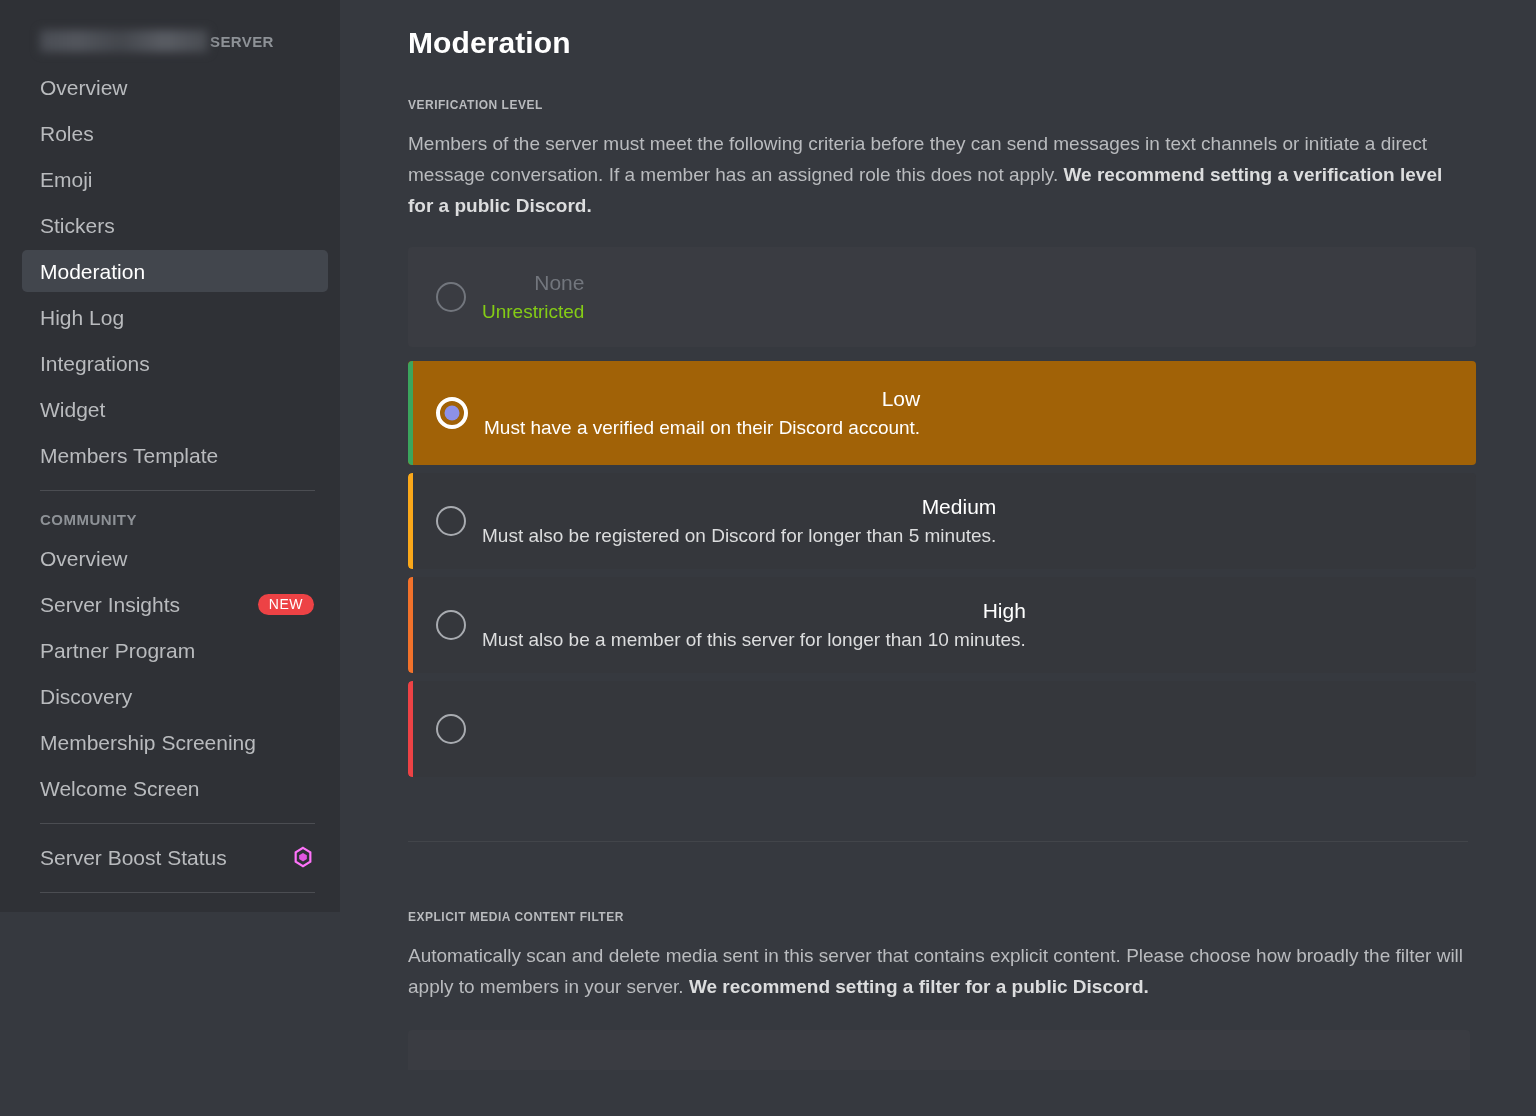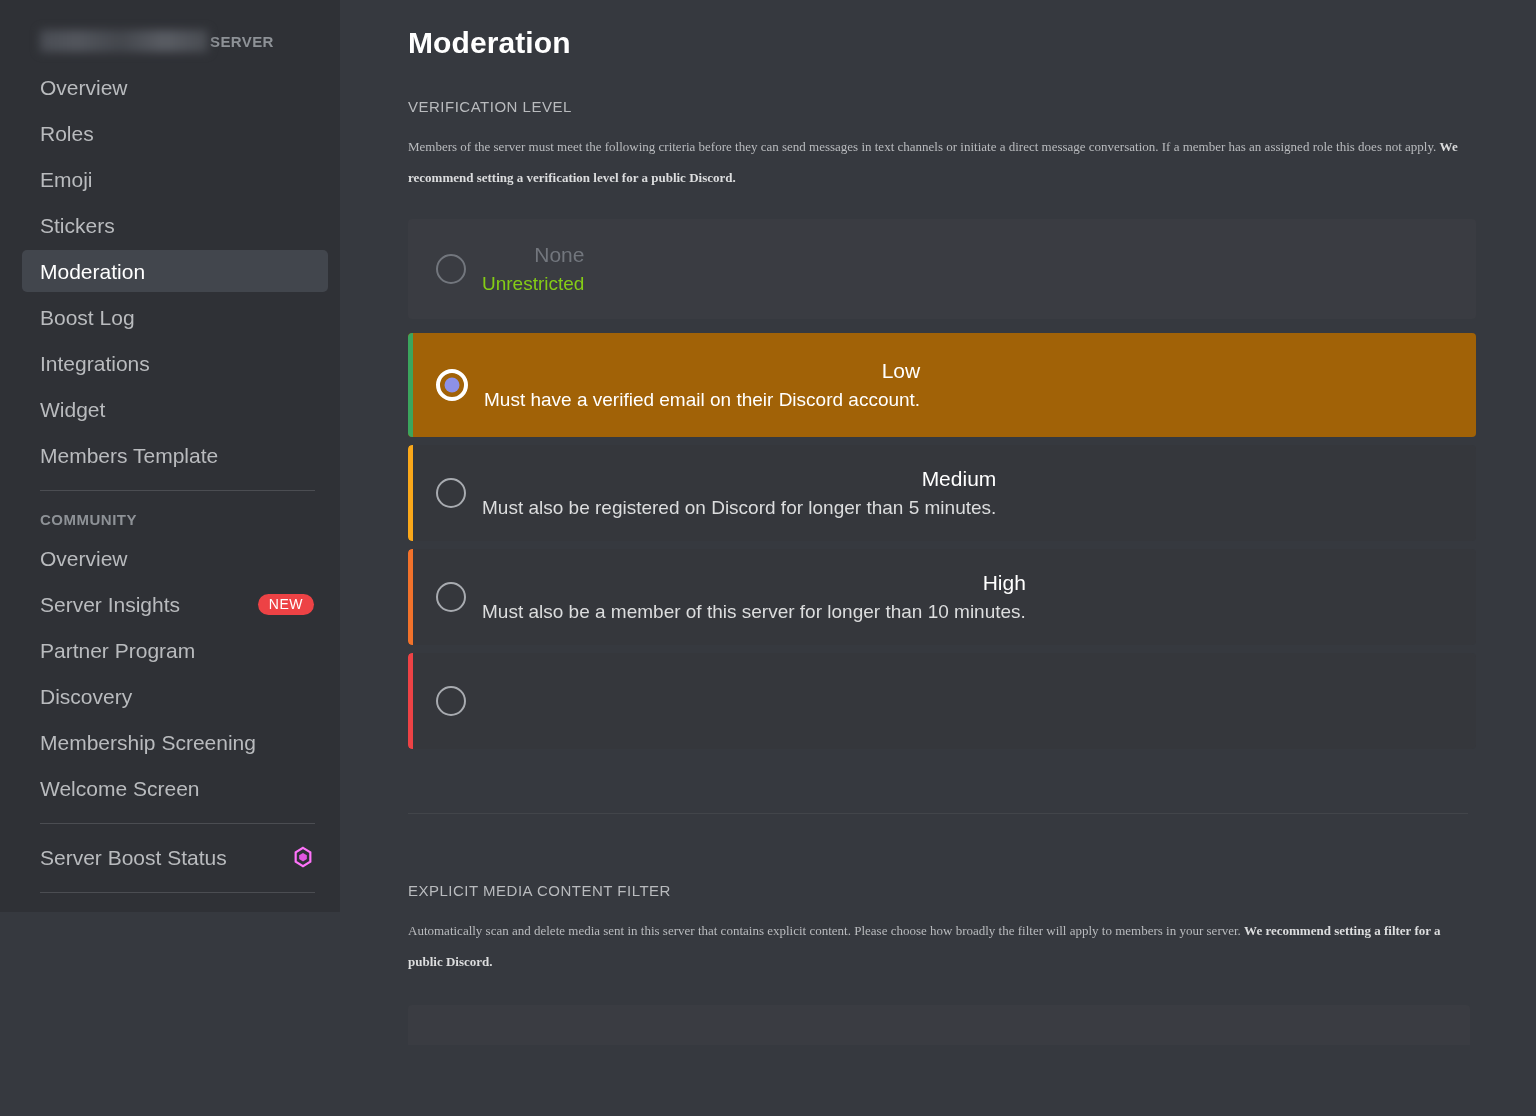--- a/index.html
+++ b/index.html
@@ -134,35 +134,34 @@
 
   .page-title {
     font-size: 30px;
     font-weight: 700;
     color: #ffffff;
     letter-spacing: 0.1px;
     margin-bottom: 38px;
   }
 
   .section-label {
-    font-size: 15px;
-    font-weight: 400;
+    font-size: 12px;
+    font-weight: 700;
     letter-spacing: 0.5px;
     color: #b9bbbe;
     text-transform: uppercase;
     margin-bottom: 16px;
   }
 
   .section-desc {
-    font-size: 13px;
+    font-size: 19px;
     line-height: 31px;
     color: #b9bbbe;
     max-width: 1062px;
     margin-bottom: 26px;
-    font-family: Liberation Serif, serif;
   }
   .section-desc b { color: #dcddde; font-weight: 700; }
 
   
   .options { display: block; }
 
   .opt {
     position: relative;
     display: flex;
     align-items: center;
@@ -265,21 +264,21 @@
       <div class="sb-item">
         <span class="lbl">Emoji</span>
       </div>
       <div class="sb-item">
         <span class="lbl">Stickers</span>
       </div>
       <div class="sb-item active">
         <span class="lbl">Moderation</span>
       </div>
       <div class="sb-item">
-        <span class="lbl">Boost Log</span>
+        <span class="lbl">High Log</span>
       </div>
       <div class="sb-item">
         <span class="lbl">Integrations</span>
       </div>
       <div class="sb-item">
         <span class="lbl">Widget</span>
       </div>
       <div class="sb-item">
         <span class="lbl">Members Template</span>
       </div>

